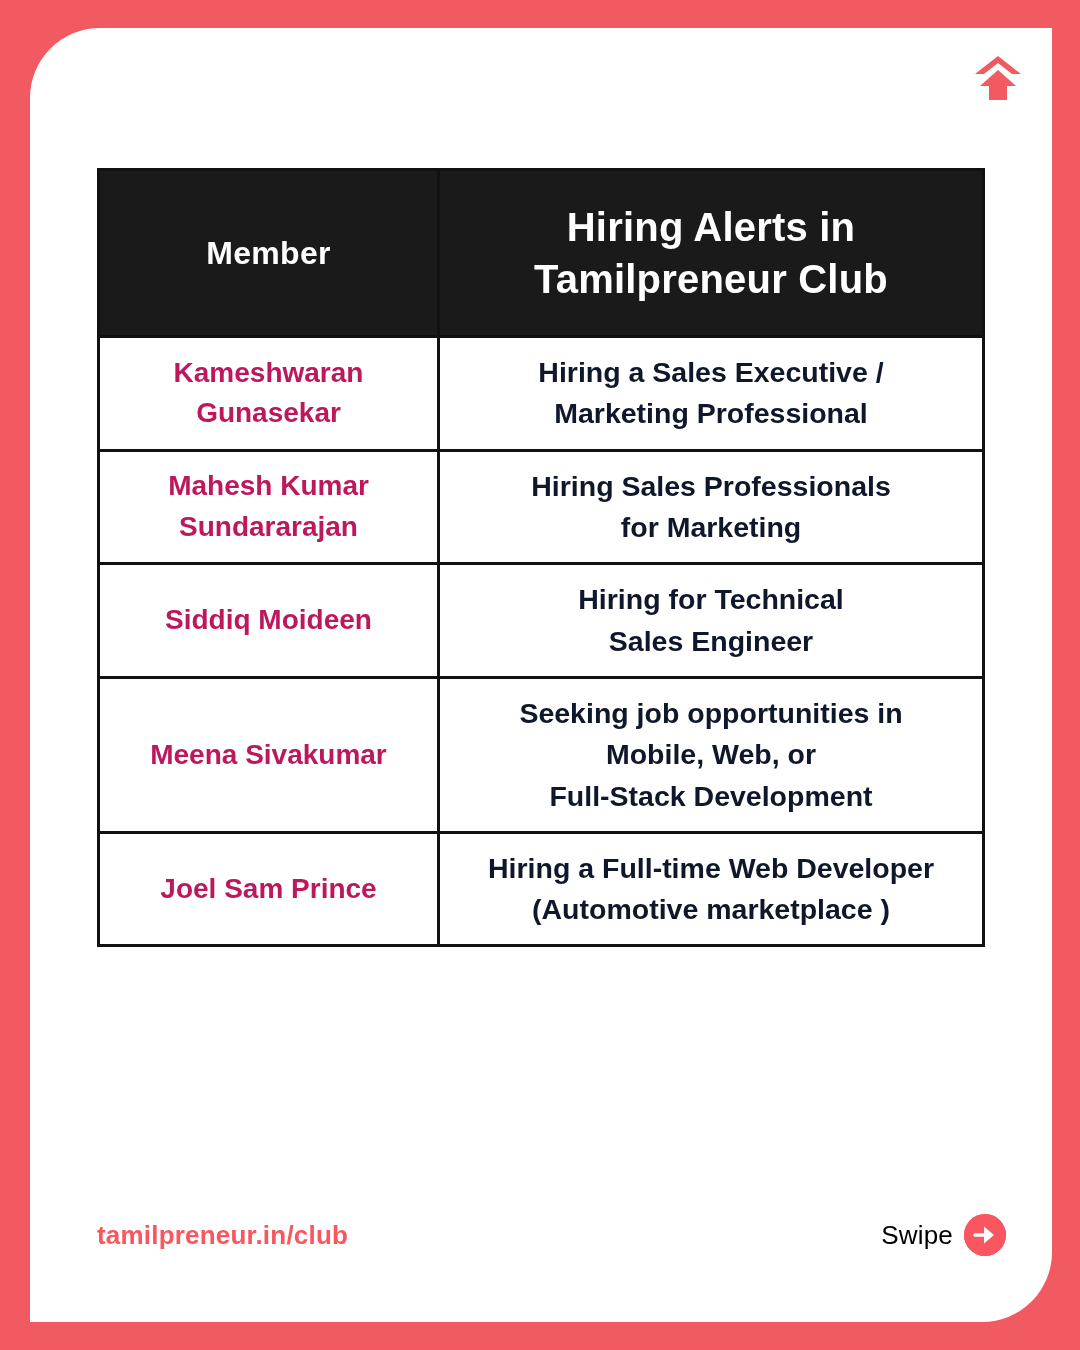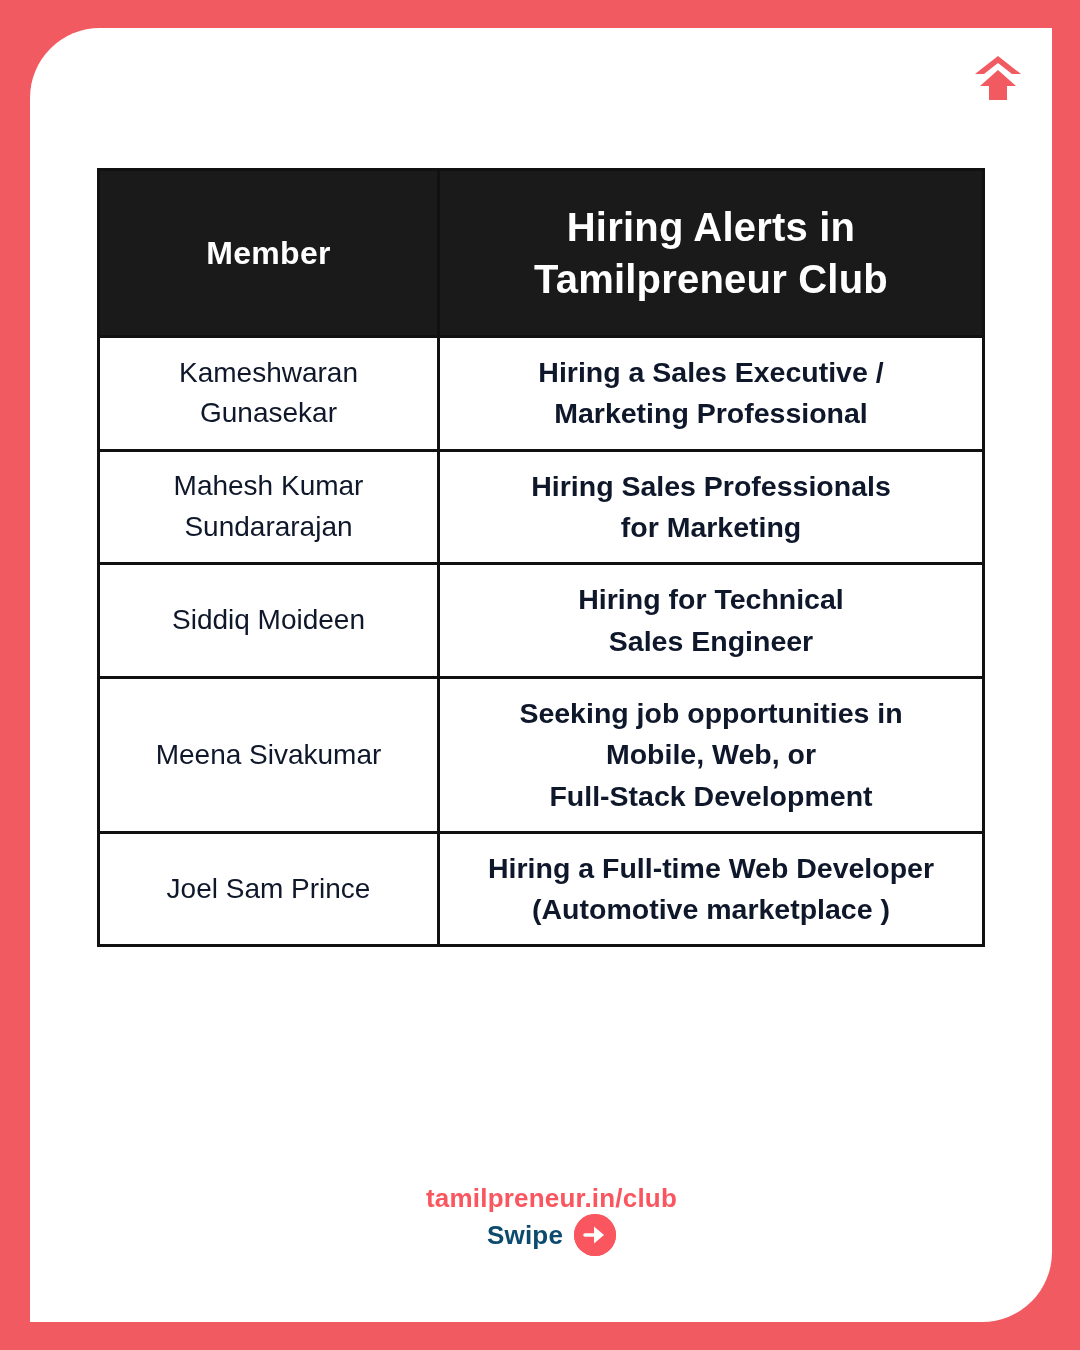--- a/index.html
+++ b/index.html
@@ -87,58 +87,57 @@
     line-height: 1.25;
   }
   .th-alert {
     font-size: 40px;
     font-weight: bold;
     letter-spacing: 0.2px;
     line-height: 1.3;
   }
   .cell-member {
     font-size: 28px;
-    font-weight: normal;
-    color: #0f172a;
+    font-weight: bold;
+    color: #be185d;
     line-height: 1.45;
   }
   .cell-alert {
     font-size: 28.5px;
     font-weight: bold;
     color: #0f172a;
     line-height: 1.45;
   }
   .ln { display: block; }
 
   
   .footer {
     position: absolute;
     left: 67px;
     right: 46px;
     bottom: 66px;
     display: flex;
     align-items: center;
     justify-content: space-between;
-    flex-direction: column;
   }
   .footer-url {
     font-size: 26px;
     font-weight: bold;
     color: #F9565F;
     letter-spacing: 0.2px;
   }
   .swipe {
     display: flex;
     align-items: center;
     gap: 11px;
   }
   .swipe-label {
     font-size: 26px;
-    font-weight: bold;
-    color: #0c4a6e;
+    font-weight: normal;
+    color: #000000;
     letter-spacing: 0.2px;
   }
   .swipe-circle {
     width: 42px;
     height: 42px;
     border-radius: 50%;
     background: #F9565F;
     display: flex;
     align-items: center;
     justify-content: center;

